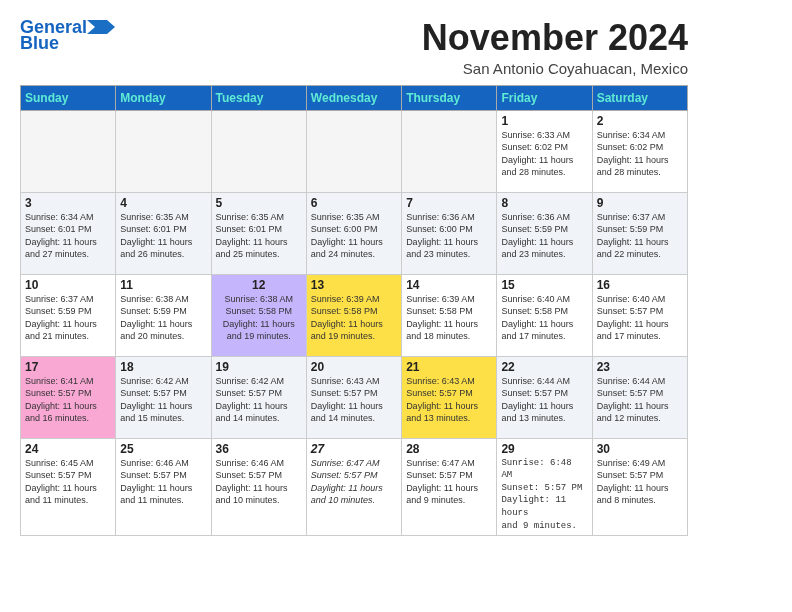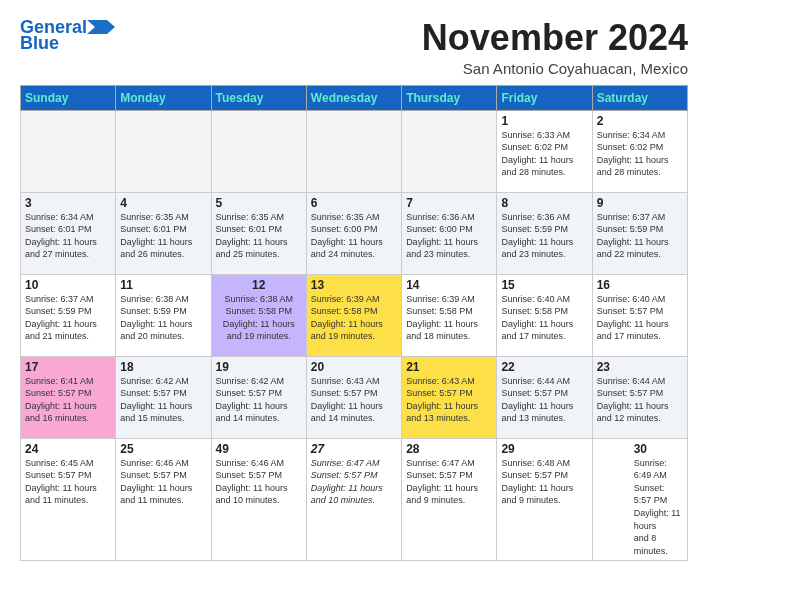--- a/index.html
+++ b/index.html
@@ -311,21 +311,21 @@
 and 11 minutes.</div>
           </td>
           <td style="background: rgb(255, 255, 255);">
             <span class="day-num">25</span>
             <div class="day-info" style="white-space: pre-line;">Sunrise: 6:46 AM
 Sunset: 5:57 PM
 Daylight: 11 hours
 and 11 minutes.</div>
           </td>
           <td style="background: rgb(255, 255, 255);">
-            <span class="day-num">49</span>
+            <span class="day-num">36</span>
             <div class="day-info" style="white-space: pre-line;">Sunrise: 6:46 AM
 Sunset: 5:57 PM
 Daylight: 11 hours
 and 10 minutes.</div>
           </td>
           <td style="background: rgb(255, 255, 255); font-style: italic;">
             <span class="day-num">27</span>
             <div class="day-info" style="white-space: pre-line;">Sunrise: 6:47 AM
 Sunset: 5:57 PM
 Daylight: 11 hours
@@ -333,26 +333,26 @@
           </td>
           <td style="background: rgb(255, 255, 255);">
             <span class="day-num">28</span>
             <div class="day-info" style="white-space: pre-line;">Sunrise: 6:47 AM
 Sunset: 5:57 PM
 Daylight: 11 hours
 and 9 minutes.</div>
           </td>
           <td style="background: rgb(255, 255, 255);">
             <span class="day-num">29</span>
-            <div class="day-info" style="white-space: pre-line;">Sunrise: 6:48 AM
+            <div class="day-info" style="white-space: pre-line; font-family: Liberation Mono, monospace;">Sunrise: 6:48 AM
 Sunset: 5:57 PM
 Daylight: 11 hours
 and 9 minutes.</div>
           </td>
-          <td style="background: rgb(255, 255, 255); padding-left: 41px;">
+          <td style="background: rgb(255, 255, 255);">
             <span class="day-num">30</span>
             <div class="day-info" style="white-space: pre-line;">Sunrise: 6:49 AM
 Sunset: 5:57 PM
 Daylight: 11 hours
 and 8 minutes.</div>
           </td>
         </tr>
       </tbody>
   </table>
 </div>

